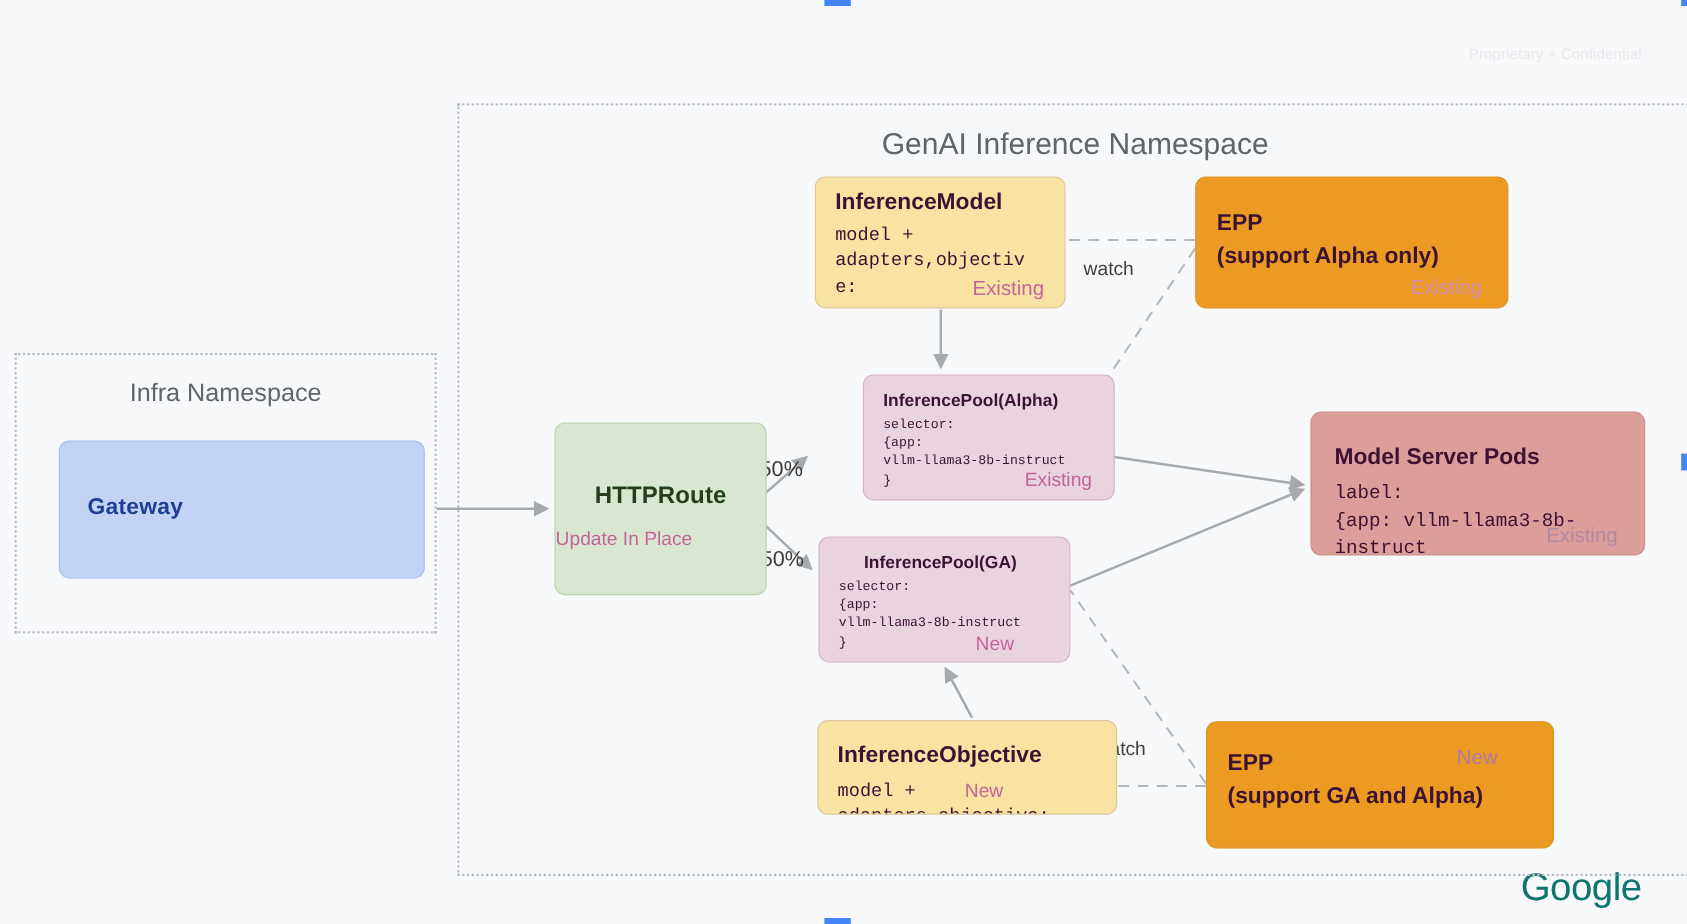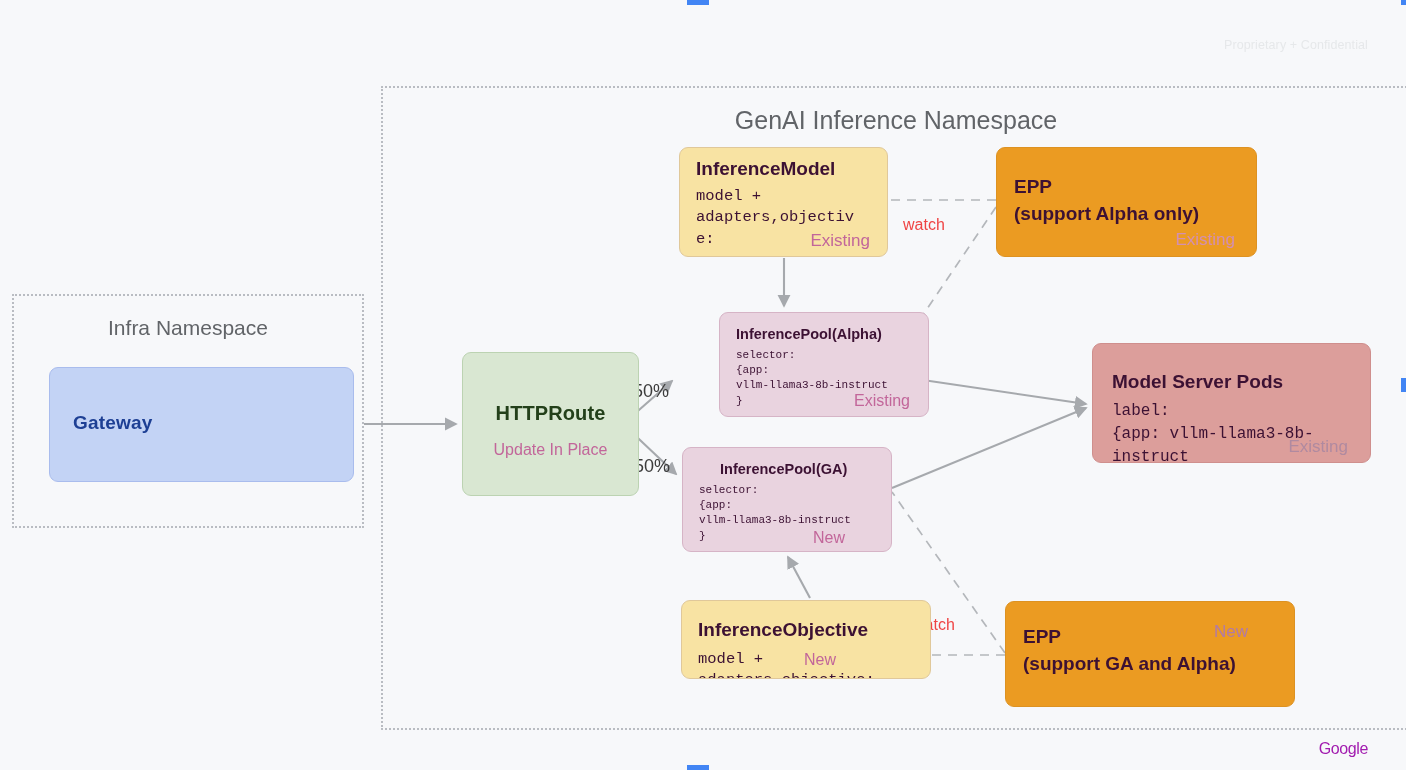--- a/index.html
+++ b/index.html
@@ -33,22 +33,22 @@
     top: 38px;
     font-size: 12.5px;
     color: #e6e8ea;
     letter-spacing: .1px;
     white-space: nowrap;
   }
   .watermark-google {
     position: absolute;
     right: 38px;
     bottom: 12px;
-    font-size: 16px;
-    color: #a21caf;
+    font-size: 32px;
+    color: #0f766e;
     letter-spacing: -.4px;
     white-space: nowrap;
   }
 
   
   .ns {
     position: absolute;
     border: 2px dotted #b9bcc2;
     border-radius: 1px;
     box-sizing: border-box;
@@ -96,21 +96,21 @@
   .n-httproute {
     left: 462px; top: 352px; width: 177px; height: 144px;
     background: #d9e7d2;
     border: 1px solid #bcd3b2;
   }
   .n-httproute .title {
     position: absolute; width: 100%; text-align: center; top: 49px;
     font-size: 20px; color: #23401a; letter-spacing: .1px;
   }
   .n-httproute .sub {
-    position: absolute; width: 100%; text-align: center; top: 88px;
+    position: absolute; width: 100%; text-align: left; top: 88px;
     font-size: 16px; color: #c2669a;
   }
 
   
   .n-infmodel {
     left: 679px; top: 147px; width: 209px; height: 110px;
     background: #f8e3a3;
     border: 1px solid #e0c89a;
   }
   .n-infmodel .title {
@@ -208,21 +208,21 @@
   }
   .n-pods .body {
     position: absolute; left: 19px; top: 56px;
     font-size: 16px; line-height: 1.45; color: #3c1133;
   }
   .n-pods .badge { right: 22px; bottom: 5px; font-size: 17px; color: #b08aa0; }
 
   
   .edge-label {
     position: absolute;
-    color: #ef4444;
+    color: #404040;
     white-space: nowrap;
   }
   .lbl-50a { left: 633px; top: 381px; font-size: 18px; color: #3c3c3c; }
   .lbl-50b { left: 634px; top: 456px; font-size: 18px; color: #3c3c3c; }
   .lbl-watch-top { left: 903px; top: 216px; font-size: 16px; }
   .lbl-watch-bottom { left: 913px; top: 616px; font-size: 16px; }
 
   svg.edges {
     position: absolute;
     left: 0; top: 0;

